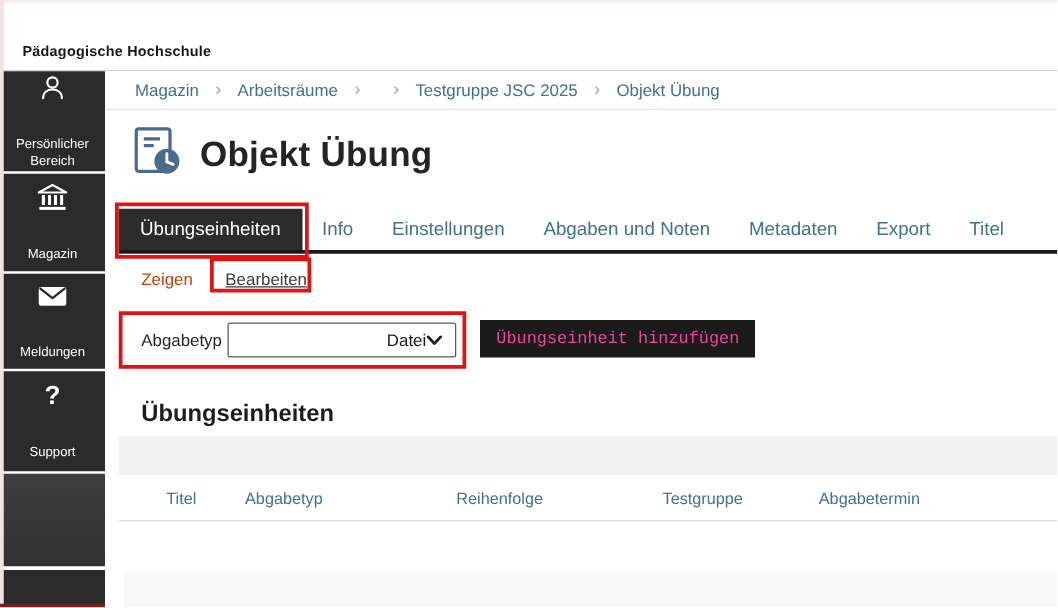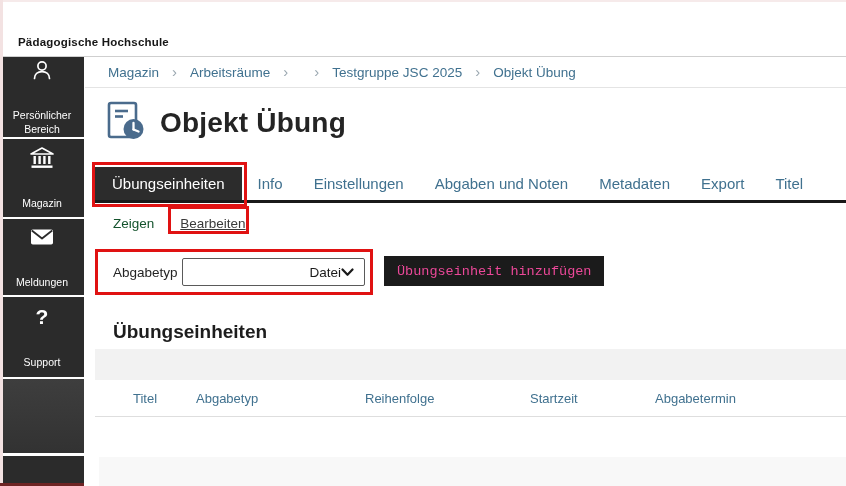--- a/index.html
+++ b/index.html
@@ -61,21 +61,21 @@
     display:flex; align-items:flex-end;
     border-bottom:3px solid #191919;
   }
   .tab { font-size:15px; color:#40718f; line-height:33px; white-space:nowrap; margin-right:31px; cursor:default; }
   .tab.active {
     background:#2c2c2c; color:#fff; padding:0 17px; margin-right:16px;
   }
 
   
   .subtab-row { position:absolute; left:95px; top:211px; height:24px; display:flex; align-items:center; padding-left:18px; gap:26px; font-size:13.5px; }
-  .subtab { color:#14532d; white-space:nowrap; }
+  .subtab { color:#c2410c; white-space:nowrap; }
   .subtab.active { color:#3a3a3a; text-decoration:underline; }
 
   
   .form-label { position:absolute; left:113px; top:265px; font-size:13.5px; color:#242424; }
   .select-box {
     position:absolute; left:182px; top:258px; width:183px; height:28px;
     background:#fff; border:1px solid #5a5a5a; border-radius:2px;
     display:flex; align-items:center; padding:0 10px 0 13px;
     font-size:13.5px; color:#1a1a1a;text-align:right;
   }
@@ -210,21 +210,21 @@
   </div>
   <button class="add-button">Übungseinheit hinzufügen</button>
 
   <h2 class="section-heading">Übungseinheiten</h2>
 
   <div class="table-toolbar"></div>
   <div class="table-head">
     <span class="th">Titel</span>
     <span class="th">Abgabetyp</span>
     <span class="th">Reihenfolge</span>
-    <span class="th">Startzeit</span>
+    <span class="th">Testgruppe</span>
     <span class="th">Abgabetermin</span>
   </div>
 
   <div class="footer-bar"></div>
 
   <div class="anno anno-tab"></div>
   <div class="anno anno-subtab"></div>
   <div class="anno anno-form"></div>
 
   <div class="edge-top"></div>

